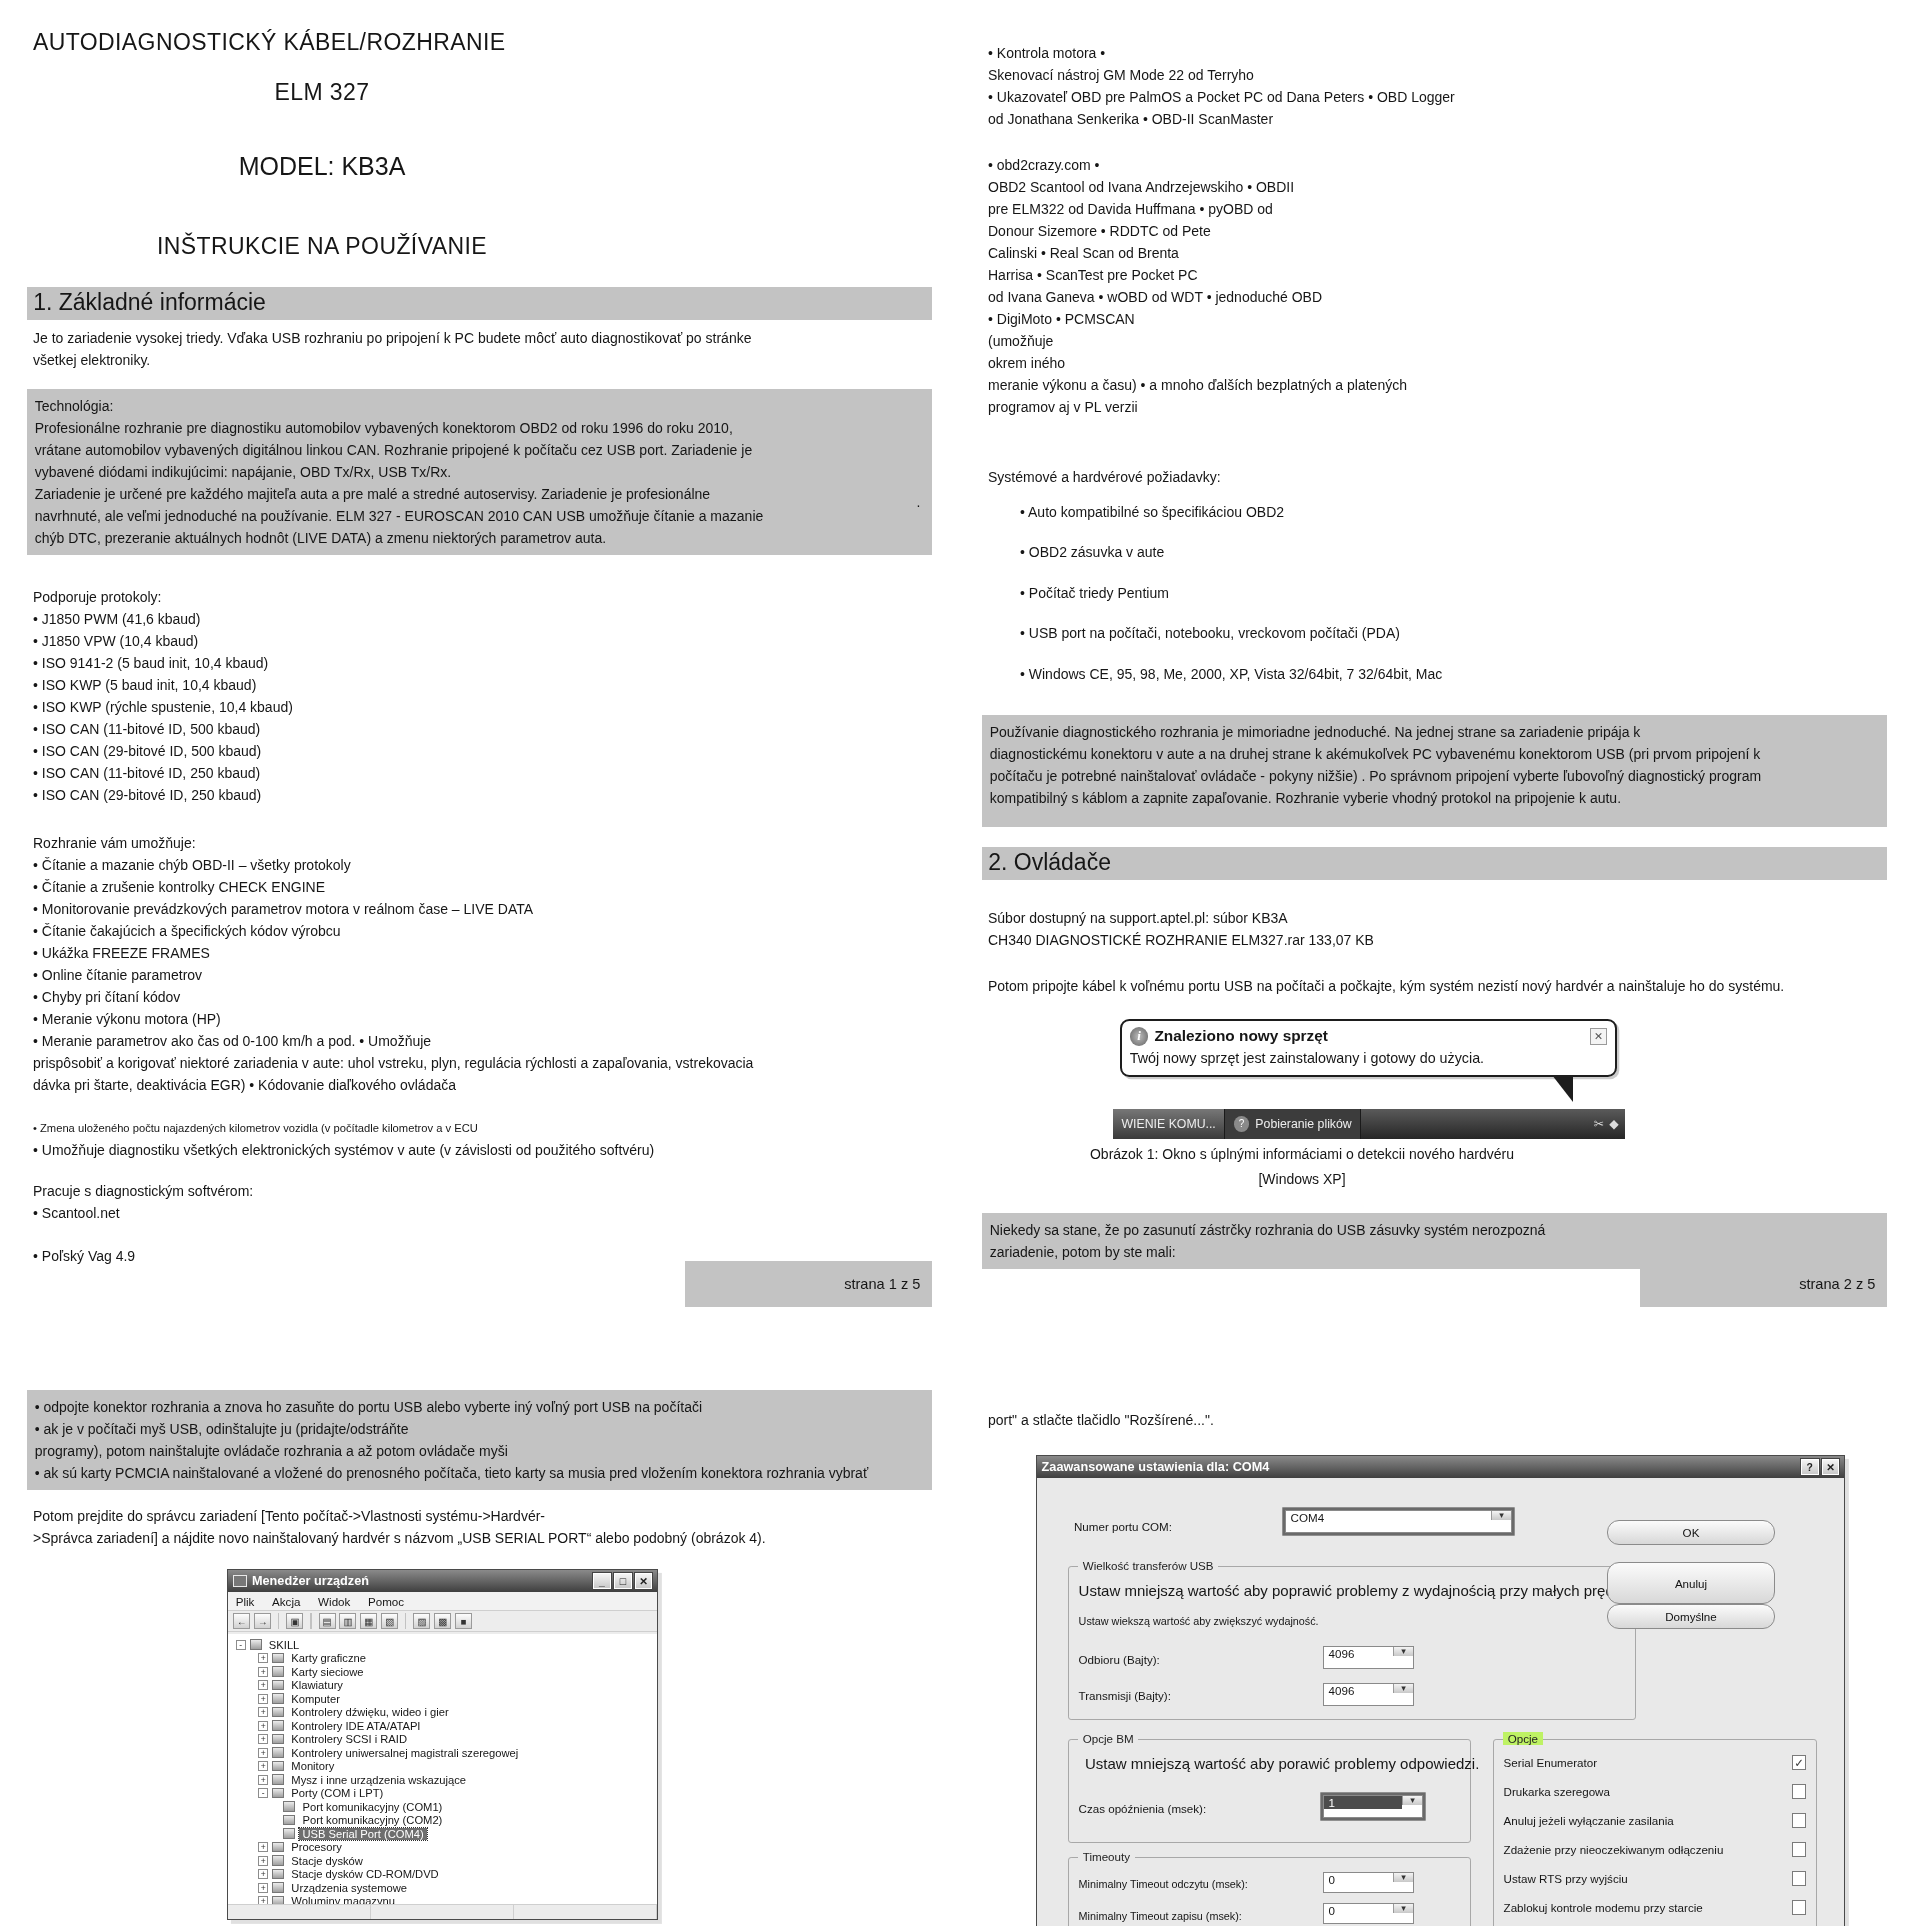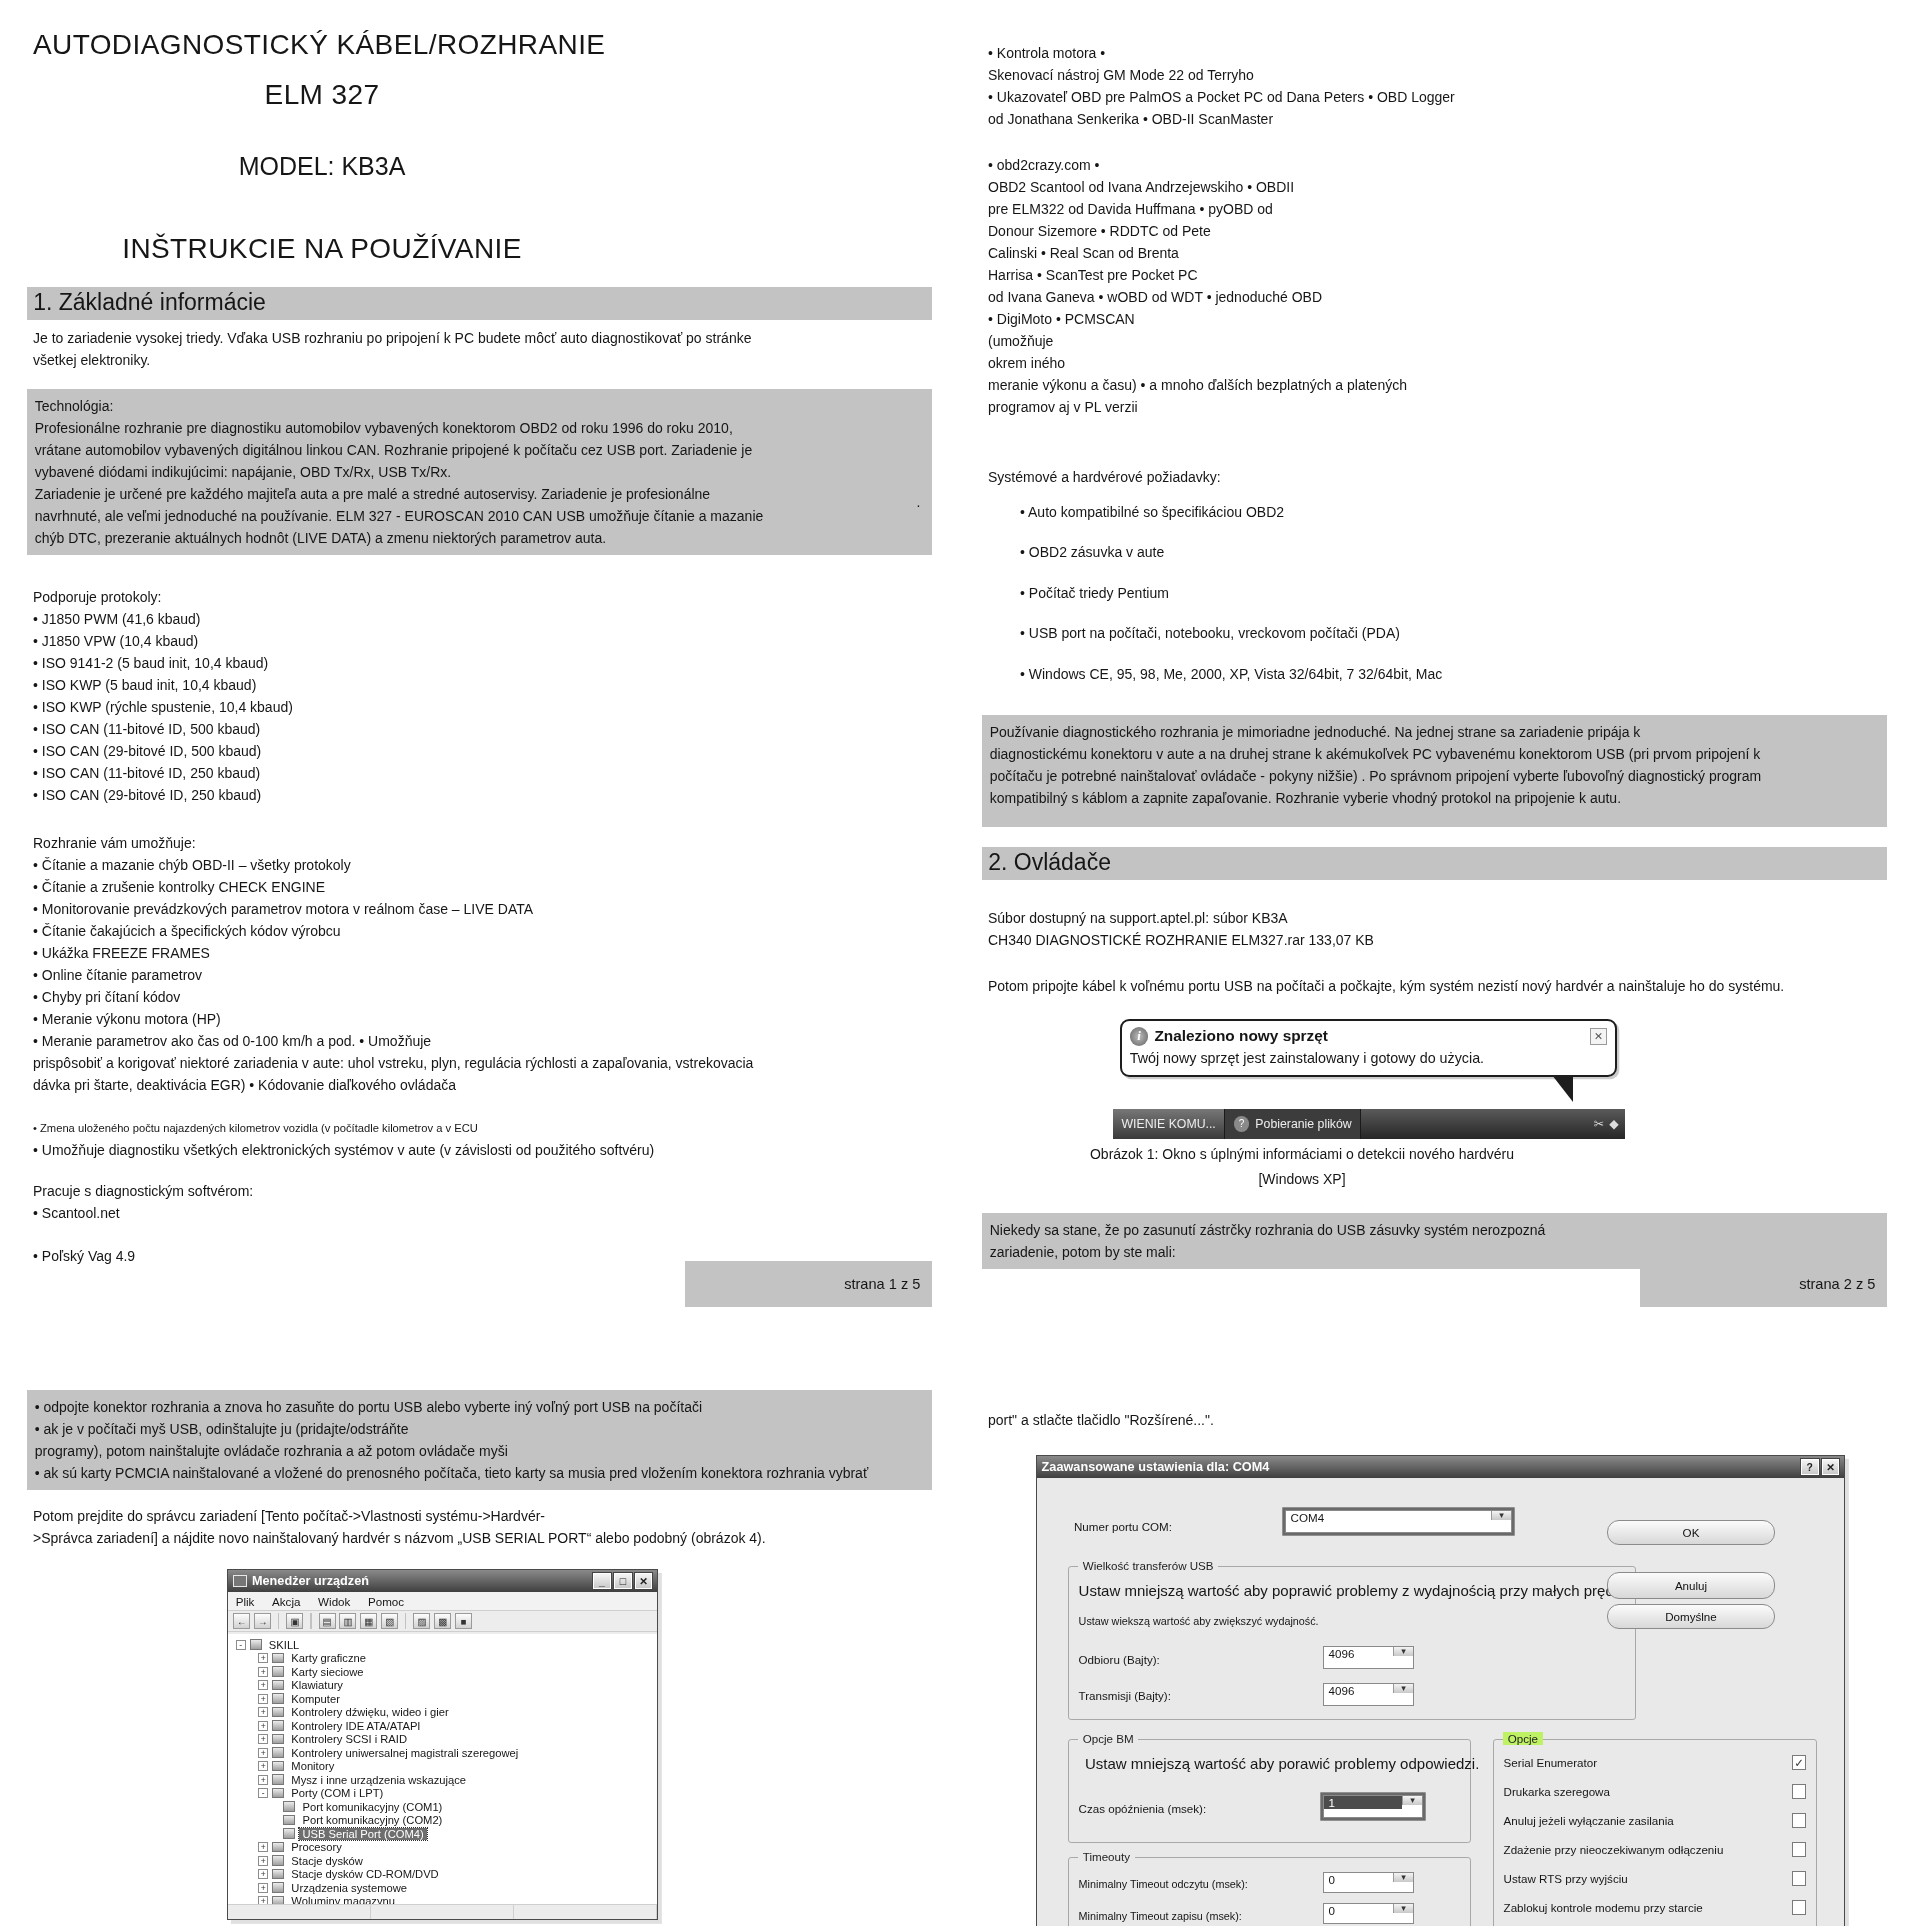--- a/index.html
+++ b/index.html
@@ -7,21 +7,21 @@
   body { width:1910px; height:2703px; position:relative; font-family:"Liberation Sans", sans-serif; color:#161616; }
   .page { position:absolute; width:955px; height:1351px; background:#fff; overflow:hidden; }
   #p1{left:0;top:0} #p2{left:955px;top:0} #p3{left:0;top:1351px} #p4{left:955px;top:1351px}
   .abs{position:absolute;}
   .line{font-size:14px; line-height:22px; white-space:nowrap;}
   .small{font-size:11.2px; line-height:18.5px;}
   .cap{font-size:14px; text-align:center;}
   .center{text-align:center;}
   .gband{background:#c3c3c3;}
   .gbox{background:#c3c3c3; padding:6.2px 7.7px;}
-  .h1{font-size:28px; letter-spacing:0.4px;}
+  .h1{font-size:23px; letter-spacing:0.4px;}
   .h3{font-size:25px;}
   .bandtxt{font-size:23px; padding:2.3px 0 3.9px 6.2px;}
   .footer{position:absolute; right:23px; bottom:44px; width:247px; height:46px; background:#c3c3c3; font-size:14.6px; display:flex; align-items:center; justify-content:flex-end; padding-right:11.6px;}
   
   .win{position:absolute; background:#ececec; border:1.9px solid #4a4a4a; box-shadow:3.9px 3.9px 0 rgba(0,0,0,0.12);}
   .tbar{height:22.3px; background:linear-gradient(#8a8a8a,#3f3f3f); display:flex; align-items:center; padding:0 4.6px; color:#fff; font-weight:bold; font-size:12.7px;}
   .wicon{width:14px; height:11.6px; border:1.2px solid #e8e8e8; background:#777; margin-right:5.4px; flex:none;}
   .wbtns{margin-left:auto; display:flex; gap:3.1px;}
   .wbtn{width:17.7px; height:16px; background:linear-gradient(#f5f5f5,#c9c9c9); border:1.2px solid #fff; outline:0.8px solid #444; color:#222; font-size:10.4px; font-weight:bold; display:flex; align-items:center; justify-content:center;}
   
@@ -383,21 +383,21 @@
           <span class="db​tn dbtn">▼</span>
         </span>
       <div class="abs dlabel" style="left:9.6px;top:122px">Transmisji (Bajty):</div>
       <span class="combo abs" style="left:254px;top:116px;width:91px">
           <span class="val">4096</span>
           <span class="dbtn">▼</span>
         </span>
     </div>
 
     <div class="btn abs" style="left:570px;top:64px;width:168px;height:25.4px">OK</div>
-    <div class="btn abs" style="left:570px;top:116px;width:168px;height:27px">Anuluj</div>
+    <div class="btn abs" style="left:570px;top:106px;width:168px;height:42px">Anuluj</div>
     <div class="btn abs" style="left:570px;top:148px;width:168px;height:25.4px">Domyślne</div>
 
     <div class="groupbox" style="left:31px;top:283px;width:403px;height:104px">
       <div class="legend" style="background:#e9e9e9">Opcje BM</div>
       <div class="abs dlabel" style="left:16px;top:15.4px;font-size:15px">Ustaw mniejszą wartość aby porawić problemy odpowiedzi.</div>
       <div class="abs dlabel" style="left:9.6px;top:62px">Czas opóźnienia (msek):</div>
       <span class="combo focusring abs" style="left:254px;top:55px;width:100px">
           <span class="val selhl">1</span>
           <span class="dbtn">▼</span>
         </span>

